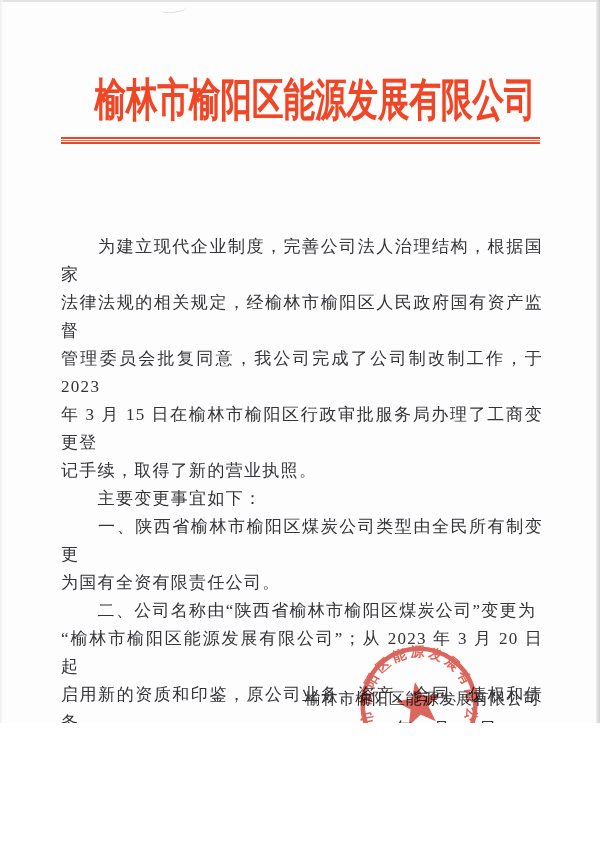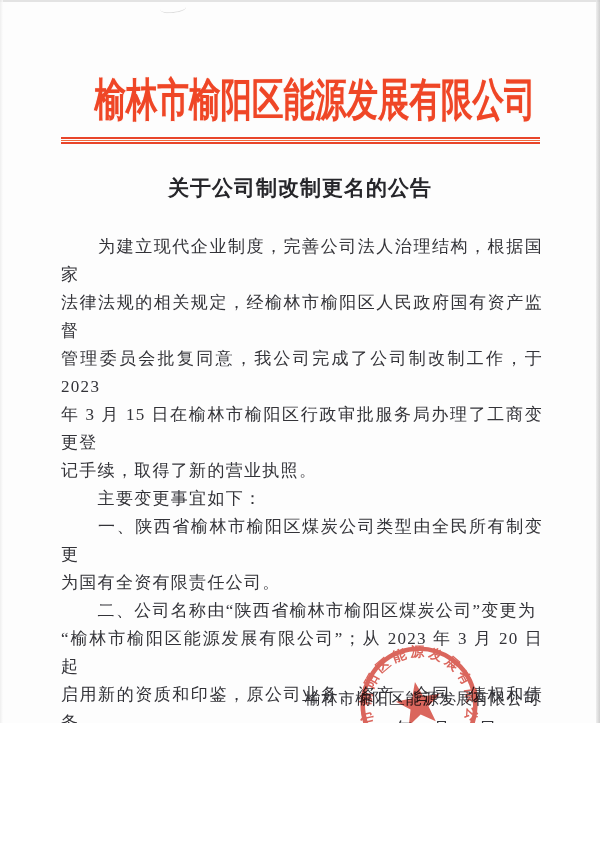--- a/index.html
+++ b/index.html
@@ -79,21 +79,20 @@
   <div class="scan-right"></div>
   <div class="scan-left"></div>
   <div class="scan-mark"></div>
 
   <div class="letterhead">
     <span class="letterhead-inner">榆林市榆阳区能源发展有限公司</span>
   </div>
 
   <div class="red-rule"></div>
 
-  <div class="doc-title">关于公司制改制更名的公告</div>
 
   <div class="doc-body">　　为建立现代企业制度，完善公司法人治理结构，根据国家
 法律法规的相关规定，经榆林市榆阳区人民政府国有资产监督
 管理委员会批复同意，我公司完成了公司制改制工作，于 2023
 年 3 月 15 日在榆林市榆阳区行政审批服务局办理了工商变更登
 记手续，取得了新的营业执照。
 　　主要变更事宜如下：
 　　一、陕西省榆林市榆阳区煤炭公司类型由全民所有制变更
 为国有全资有限责任公司。
 　　二、公司名称由“陕西省榆林市榆阳区煤炭公司”变更为

